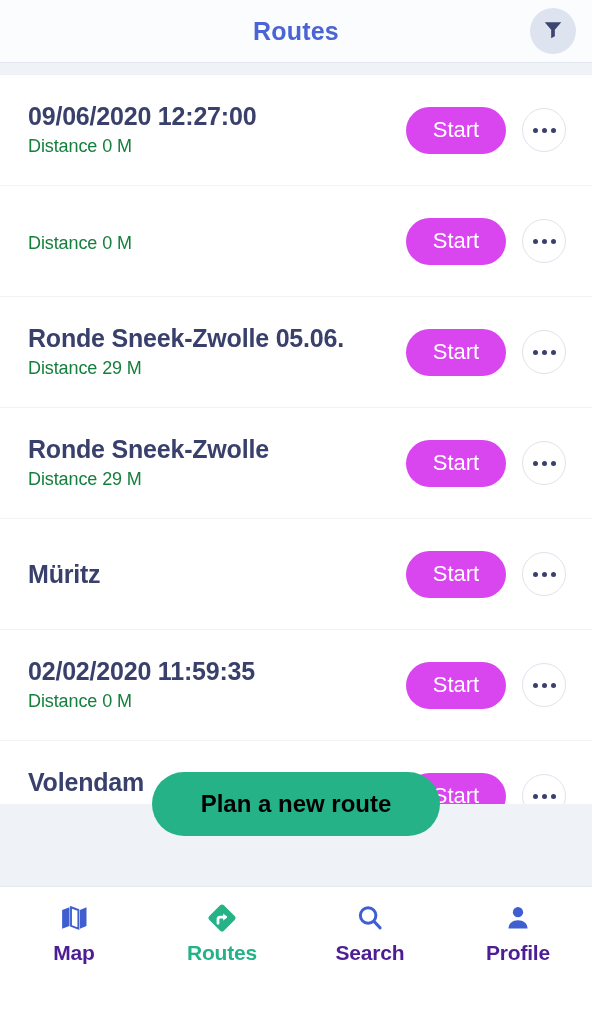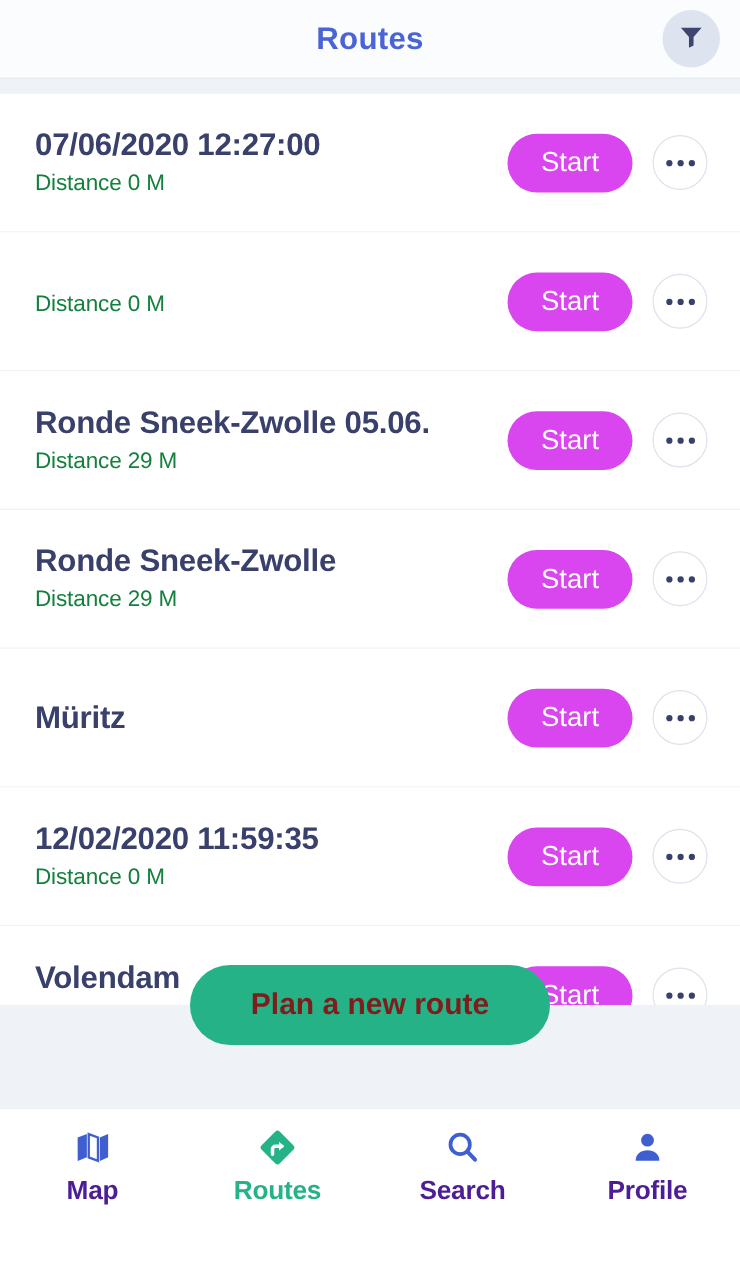--- a/index.html
+++ b/index.html
@@ -118,21 +118,21 @@
     flex:0 0 82px;
     background:#eff2f7;
     display:flex; align-items:center; justify-content:center;
   }
   .cta-btn {
     position:absolute;
     top:-32px;
     width:288px; height:64px;
     border-radius:32px;
     background:#24b286;
-    color:#7f1d1d;
+    color:#000000;
     font-size:24px;
     font-weight:bold;
     border:none;
     display:flex; align-items:center; justify-content:center;
     cursor:pointer;
     font-family:"Liberation Sans", sans-serif;
   }
 
   
   .bottom-nav {
@@ -176,21 +176,21 @@
         </svg>
       </span>
     </div>
   </div>
   <div class="header-sep"></div>
 
   <div class="list">
 
     <div class="route-row">
       <div class="route-info">
-        <div class="route-title">07/06/2020 12:27:00</div>
+        <div class="route-title">09/06/2020 12:27:00</div>
         <div class="route-distance">Distance 0 M</div>
       </div>
       <button class="start-btn">Start</button>
       <div class="more-btn">
         <i></i>
           <i></i>
           <i></i>
       </div>
     </div>
 
@@ -239,21 +239,21 @@
       <button class="start-btn">Start</button>
       <div class="more-btn">
         <i></i>
           <i></i>
           <i></i>
       </div>
     </div>
 
     <div class="route-row">
       <div class="route-info">
-        <div class="route-title">12/02/2020 11:59:35</div>
+        <div class="route-title">02/02/2020 11:59:35</div>
         <div class="route-distance">Distance 0 M</div>
       </div>
       <button class="start-btn">Start</button>
       <div class="more-btn">
         <i></i>
           <i></i>
           <i></i>
       </div>
     </div>
 

